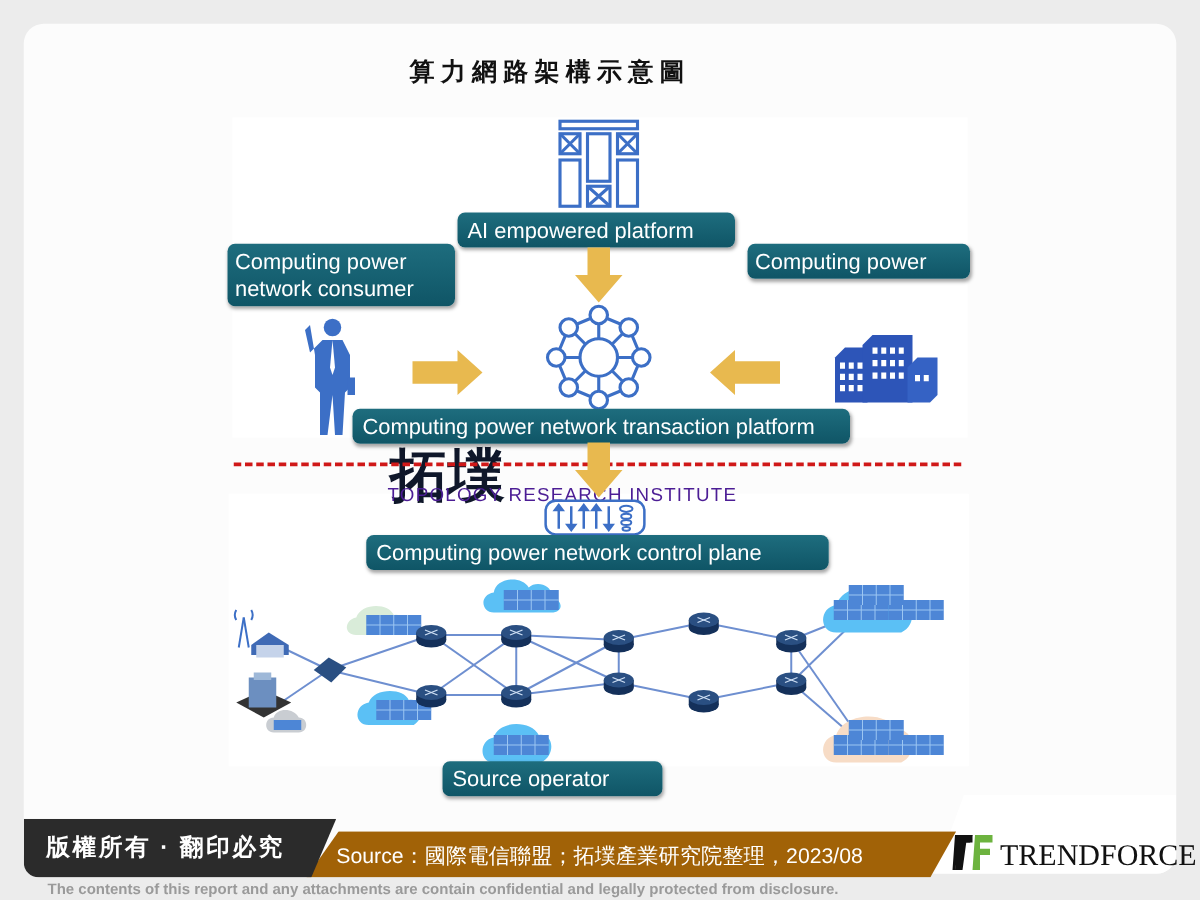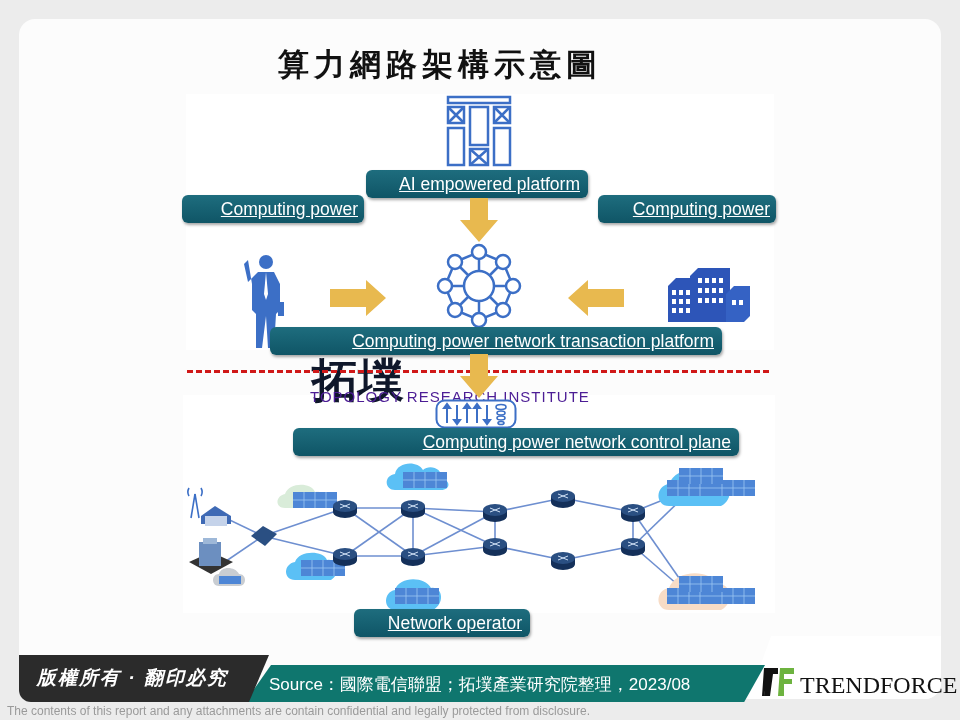--- a/index.html
+++ b/index.html
@@ -1,32 +1,32 @@
 <!DOCTYPE html>
 <html><head>
 <meta charset="utf-8">
 <style>
   html,body{margin:0;padding:0;}
   body{width:960px;height:720px;background:#ececec;position:relative;overflow:hidden;font-family:"Liberation Sans",sans-serif;}
   .card{position:absolute;left:19px;top:19px;width:922px;height:680px;background:#fcfcfc;border-radius:16px;}
-  .title{position:absolute;left:0;top:44px;width:880px;text-align:center;font-family:"DejaVu Serif",serif;font-size:31px;font-weight:bold;letter-spacing:5px;color:#111;}
+  .title{position:absolute;left:0;top:44px;width:880px;text-align:center;font-family:"DejaVu Serif",serif;font-size:20px;font-weight:bold;letter-spacing:5px;color:#111;}
   .panel-top{position:absolute;left:186px;top:94px;width:588px;height:256px;background:#fff;}
   .panel-bot{position:absolute;left:183px;top:395px;width:592px;height:218px;background:#fff;}
   .watermark{position:absolute;left:310px;top:388px;font-size:15px;color:#4c1d95;letter-spacing:1px;}
   .wm-big{position:absolute;left:312px;top:350px;font-size:46px;font-weight:bold;color:#0f172a;}
   .dash{position:absolute;left:187px;top:370px;width:582px;height:0;border-top:3px dashed #d01818;}
-  .label{position:absolute;background:linear-gradient(#1e6d7e,#0f5566);color:#fff;border-radius:6px;font-size:17.5px;text-align:right;line-height:22px;box-shadow:1px 2px 3px rgba(0,0,0,0.35);padding:3px 8px;box-sizing:border-box;white-space:nowrap;text-decoration:underline;}
+  .label{position:absolute;background:linear-gradient(#1e6d7e,#0f5566);color:#fff;border-radius:6px;font-size:17.5px;text-align:left;line-height:22px;box-shadow:1px 2px 3px rgba(0,0,0,0.35);padding:3px 8px;box-sizing:border-box;white-space:nowrap;}
   svg{position:absolute;overflow:visible;}
-  .footer-black{position:absolute;left:19px;top:655px;width:250px;height:47px;background:#2b2b2b;clip-path:polygon(0 0,100% 0,92% 100%,0 100%);border-bottom-left-radius:12px;font-style:italic;}
+  .footer-black{position:absolute;left:19px;top:655px;width:250px;height:47px;background:#2b2b2b;clip-path:polygon(0 0,100% 0,92% 100%,0 100%);border-bottom-left-radius:12px;}
   .footer-black span{position:absolute;left:18px;top:10px;color:#fff;font-size:19px;font-weight:bold;letter-spacing:2px;}
-  .footer-gray{position:absolute;left:245px;top:665px;width:520px;height:37px;background:#0f766e;clip-path:polygon(5% 0,100% 0,96% 100%,0 100%);}
+  .footer-gray{position:absolute;left:245px;top:665px;width:520px;height:37px;background:#a16207;clip-path:polygon(5% 0,100% 0,96% 100%,0 100%);}
   .footer-gray span{position:absolute;left:24px;top:8px;color:#fff;font-size:17px;}
   .logo-area{position:absolute;left:748px;top:636px;width:193px;height:63px;background:#fff;clip-path:polygon(12% 0,100% 0,100% 100%,0 100%);border-bottom-right-radius:16px;}
   .logo-text{position:absolute;left:800px;top:672px;font-family:Liberation Serif, serif;font-size:24px;color:#111;}
-  .disclaimer{position:absolute;left:7px;top:704px;font-size:12px;color:#9a9a9a;}
+  .disclaimer{position:absolute;left:38px;top:704px;font-size:12px;color:#9a9a9a;font-weight:bold;}
 </style>
 </head>
 <body>
 
 <div class="card"></div>
 
 <div class="title">算力網路架構示意圖</div>
 
 <div class="panel-top"></div>
 <div class="panel-bot"></div>
@@ -49,20 +49,21 @@
 </svg>
 
 <div class="label" style="left:366px;top:170px;width:222px;">AI empowered platform</div>
 
 <svg style="left:460px;top:198px;" width="38" height="44" viewBox="0 0 38 44">
   <path d="M10 0H28V22H38L19 44L0 22H10Z" fill="#e8b94f"></path>
 </svg>
 
 <div class="label" style="left:182px;top:195px;width:182px;padding:3px 6px;">
   <div>Computing power</div>
+  <div>network consumer</div>
 </div>
 <div class="label" style="left:598px;top:195px;width:178px;padding:3px 6px;">
   <div>Computing power</div>
 </div>
 
 <svg style="left:240px;top:254px;" width="48" height="96" viewBox="0 0 48 96">
   <g fill="#3c6fc6">
     <circle cx="26" cy="8" r="7"></circle>
     <path d="M8 6L4 10L8 28L14 22L18 18H34L40 30V56L36 60L34 94H28L26 62L22 94H16L16 60L12 56V30Z"></path>
     <rect x="38" y="48" width="6" height="14"></rect>
@@ -127,21 +128,21 @@
       <rect x="51" y="20" width="4" height="5"></rect>
     <rect x="30" y="30" width="4" height="5"></rect>
       <rect x="37" y="30" width="4" height="5"></rect>
       <rect x="44" y="30" width="4" height="5"></rect>
       <rect x="51" y="30" width="4" height="5"></rect>
     <rect x="64" y="32" width="4" height="5"></rect>
       <rect x="71" y="32" width="4" height="5"></rect>
   </g>
 </svg>
 
-<div class="label" style="left:270px;top:327px;width:452px;">Computing power network transaction platform</div>
+<div class="label" style="left:282px;top:327px;width:398px;">Computing power network transaction platform</div>
 
 <div class="dash"></div>
 
 <svg style="left:460px;top:354px;" width="38" height="44" viewBox="0 0 38 44">
   <path d="M10 0H28V22H38L19 44L0 22H10Z" fill="#e8b94f"></path>
 </svg>
 
 <svg style="left:435px;top:399px;" width="82" height="30" viewBox="0 0 82 30">
   <rect x="1.5" y="1.5" width="79" height="27" rx="8" fill="#fff" stroke="#3c6fc6" stroke-width="2"></rect>
   <g stroke="#3c6fc6" stroke-width="2" fill="#3c6fc6">
@@ -157,21 +158,21 @@
       <path d="M49 21L52 25L55 21Z"></path>
   </g>
   <g fill="none" stroke="#3c6fc6" stroke-width="1.6">
     <ellipse cx="66" cy="8" rx="5" ry="2.5"></ellipse>
       <ellipse cx="66" cy="14" rx="4" ry="2"></ellipse>
     <ellipse cx="66" cy="19" rx="4" ry="2"></ellipse>
       <ellipse cx="66" cy="24" rx="3" ry="1.5"></ellipse>
   </g>
 </svg>
 
-<div class="label" style="left:293px;top:428px;width:446px;">Computing power network control plane</div>
+<div class="label" style="left:293px;top:428px;width:370px;">Computing power network control plane</div>
 
 <svg style="left:183px;top:450px;" width="592" height="165" viewBox="0 0 592 165">
   <defs>
     <g id="rack">
       <rect x="0" y="0" width="44" height="16" fill="#4d86d6"></rect>
       <g stroke="#9cc6f2" stroke-width="0.8">
           <line x1="11" y1="0" x2="11" y2="16"></line>
           <line x1="22" y1="0" x2="22" y2="16"></line>
           <line x1="33" y1="0" x2="33" y2="16"></line>
           <line x1="0" y1="8" x2="44" y2="8"></line>
@@ -272,21 +273,21 @@
   <use href="#router" x="230" y="58"></use>
   <use href="#router" x="230" y="106"></use>
   <use href="#router" x="312" y="62"></use>
   <use href="#router" x="312" y="96"></use>
   <use href="#router" x="380" y="48"></use>
   <use href="#router" x="380" y="110"></use>
   <use href="#router" x="450" y="62"></use>
   <use href="#router" x="450" y="96"></use>
 </svg>
 
-<div class="label" style="left:354px;top:609px;width:176px;">Network operator</div>
+<div class="label" style="left:354px;top:609px;width:176px;">Source operator</div>
 
 <div class="logo-area"></div>
 <div class="footer-gray">
   <span>Source：國際電信聯盟；拓墣產業研究院整理，2023/08</span>
 </div>
 <div class="footer-black">
   <span>版權所有 · 翻印必究</span>
 </div>
 
 <svg style="left:764px;top:668px;" width="30" height="28" viewBox="0 0 30 28">

